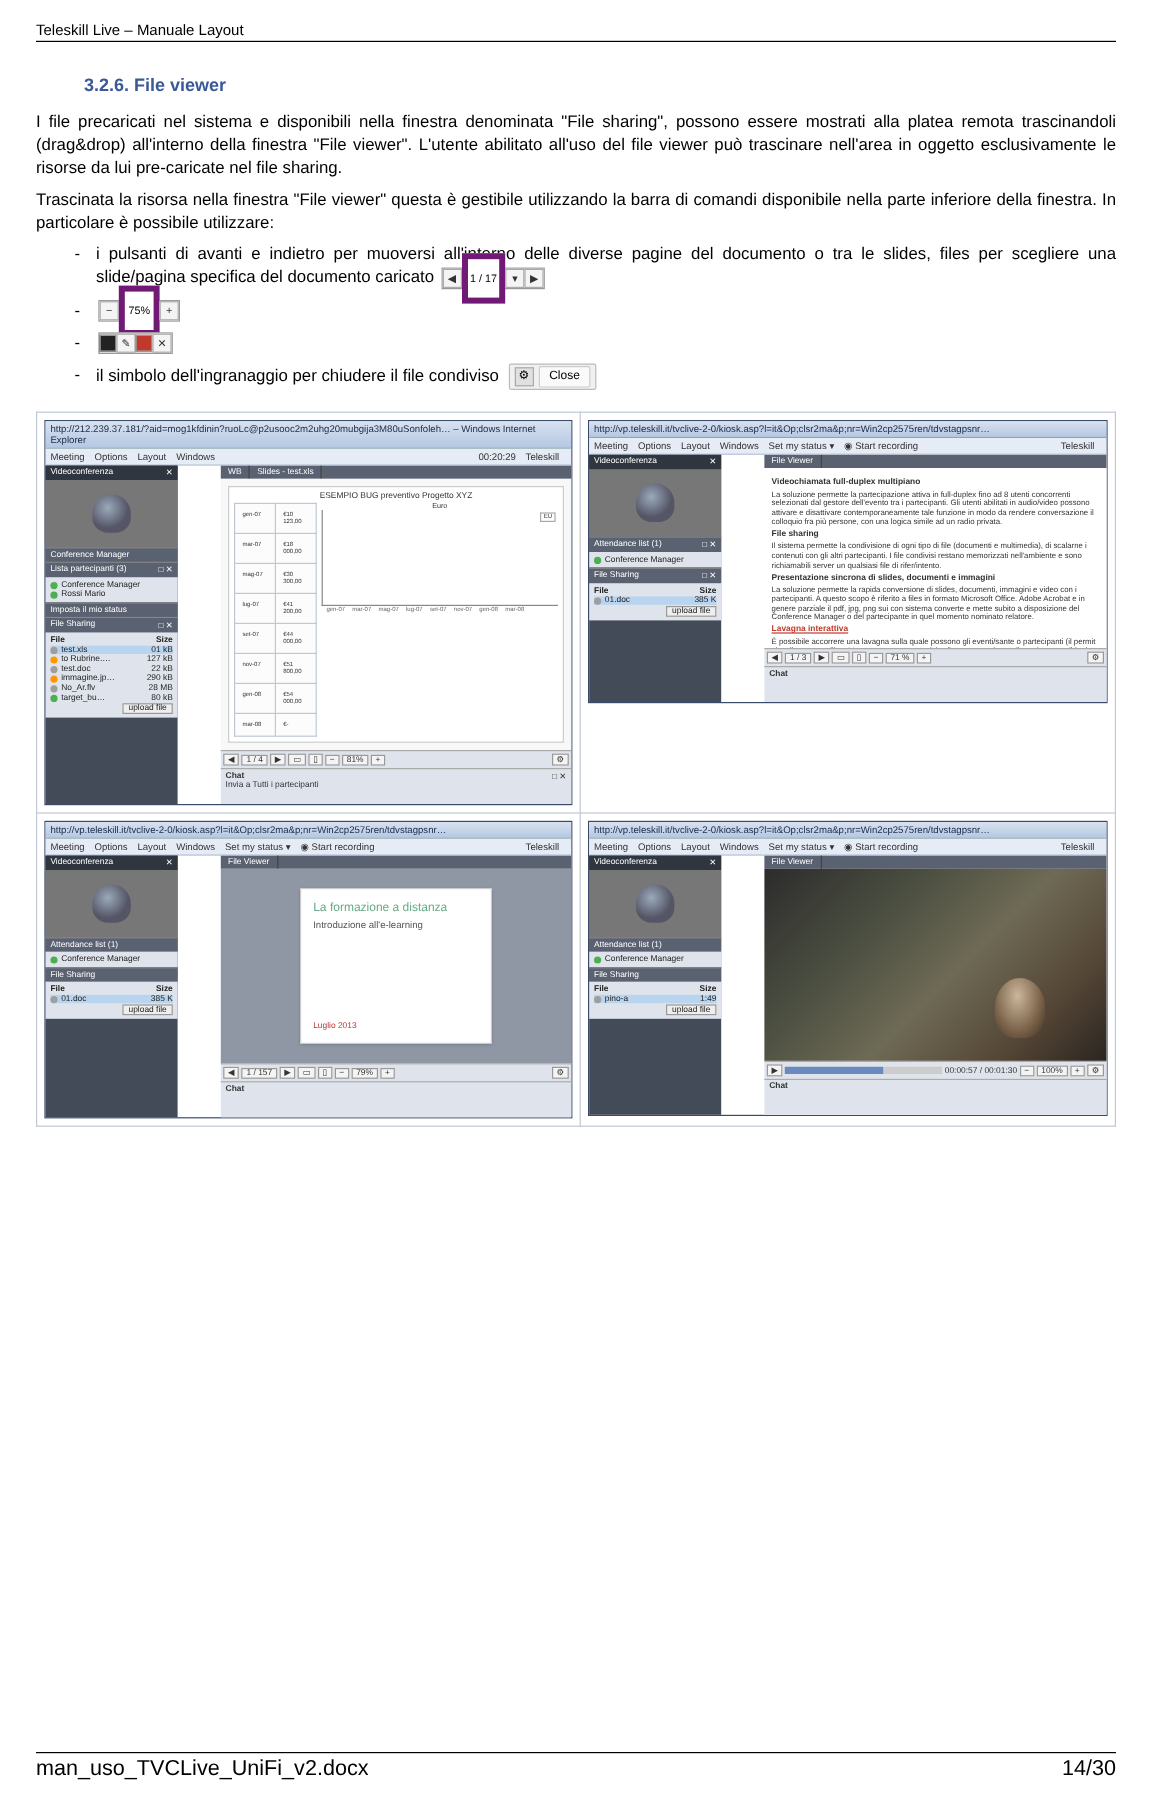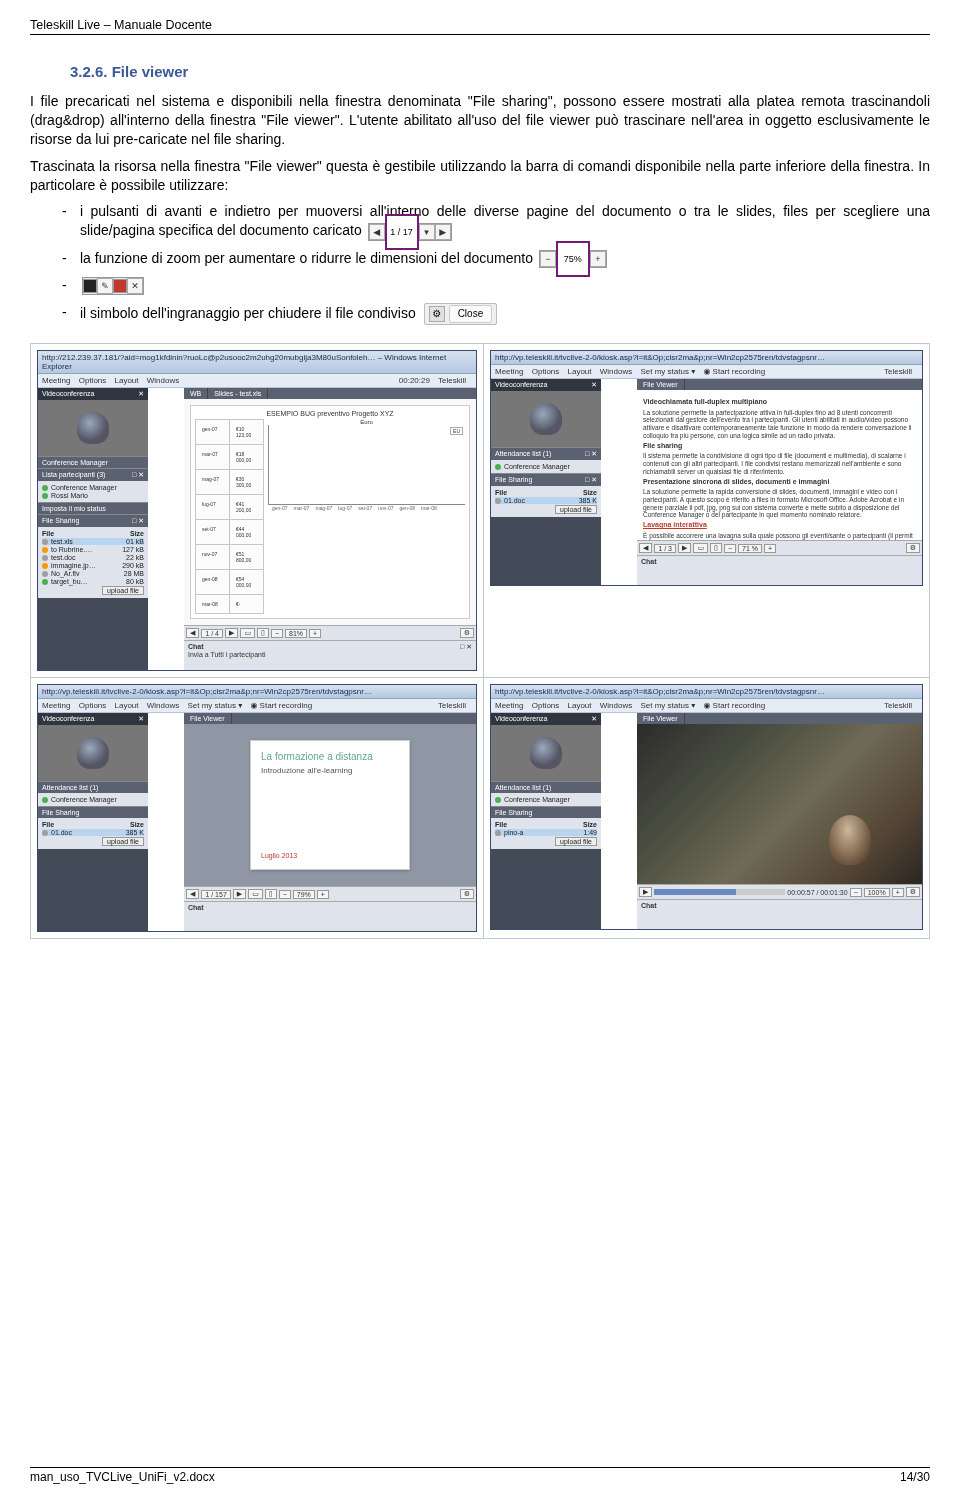--- a/index.html
+++ b/index.html
@@ -67,21 +67,21 @@
     display: inline-flex; align-items: center; justify-content: center;
     background: #f4f4f4;
     border: 1px solid #aaa;
     font-size: 9px;
     color: #333;
   }
   .wslot {
     min-width: 34px; height: 28px;
     display: inline-flex; align-items: center; justify-content: center;
     background: #fff;
-    border: 2px solid #701a75;
+    border: 5px solid #701a75;
     font-size: 9px;
     padding: 16px 2px;
   }
   .close-widget {
     display: inline-flex;
     align-items: center;
     vertical-align: middle;
     background: #f0f0f0;
     border: 1px solid #bbb;
     border-radius: 2px;
@@ -216,21 +216,21 @@
     position:relative;
   }
   .video-ph::after {
     content:""; position:absolute; right:18%; bottom:12%;
     width:42px; height:50px; border-radius:50% 50% 40% 40%;
     background: radial-gradient(ellipse at 45% 30%, #cbb79b, #7a6249 60%, #3a2e22);
   }
   .footer {
     position:absolute; bottom:12px; left:30px; right:30px;
     border-top:1px solid #000; padding-top:2px;
-    font-size:12px;
+    font-size:18px;
     display:flex; justify-content:space-between;margin-top:30px;
   }
   .glyph { font-family: "Segoe UI Symbol", sans-serif; }
   .pen-row .sq{width:14px;height:14px;display:inline-block;border:1px solid #999;vertical-align:middle;}
   .dk{background:#222;} .rd{background:#c0392b;}
   .data-table {
     float:left; margin-right:4px;
     border-collapse:collapse; font-size:5px;
   }
   .data-table td{border:1px solid #ccc; padding:0 2px; background:#fcfcfc;}
@@ -239,42 +239,41 @@
     font-size:7px; border-top:1px solid #aaa;
   }
   .toolbar-row .mini{border:1px solid #999;background:#f4f4f4;padding:0 3px;font-size:7px;}
 </style>
 </head>
 <body>
 
 <div class="page">
 
   <div class="header-bar">
-    <span>Teleskill Live – Manuale Docente</span>
+    <span>Teleskill Live – Manuale Layout</span>
   </div>
 
   <div class="section-heading">
     <span>3.2.6. File viewer</span>
   </div>
 
   <p class="para">I file precaricati nel sistema e disponibili nella finestra denominata "File sharing", possono essere mostrati alla platea remota trascinandoli (drag&amp;drop) all'interno della finestra "File viewer". L'utente abilitato all'uso del file viewer può trascinare nell'area in oggetto esclusivamente le risorse da lui pre-caricate nel file sharing.</p>
   <p class="para">Trascinata la risorsa nella finestra "File viewer" questa è gestibile utilizzando la barra di comandi disponibile nella parte inferiore della finestra. In particolare è possibile utilizzare:</p>
 
   <ul class="bullets">
     <li>
       <span>i pulsanti di avanti e indietro per muoversi all'interno delle diverse pagine del documento o tra le slides, files per scegliere una slide/pagina specifica del documento caricato</span>
       <span class="inline-widget">
         <span class="wbtn glyph">◀</span>
         <span class="wslot">1 / 17</span>
         <span class="wbtn glyph">▾</span>
         <span class="wbtn glyph">▶</span>
       </span>
     </li>
     <li>
-      <span>la funzione di zoom per aumentare o ridurre le dimensioni del documento</span>
       <span class="inline-widget">
         <span class="wbtn glyph">−</span>
         <span class="wslot">75%</span>
         <span class="wbtn glyph">+</span>
       </span>
     </li>
     <li>
       <span class="inline-widget pen-row">
         <span class="sq dk"></span>
         <span class="wbtn glyph">✎</span>

